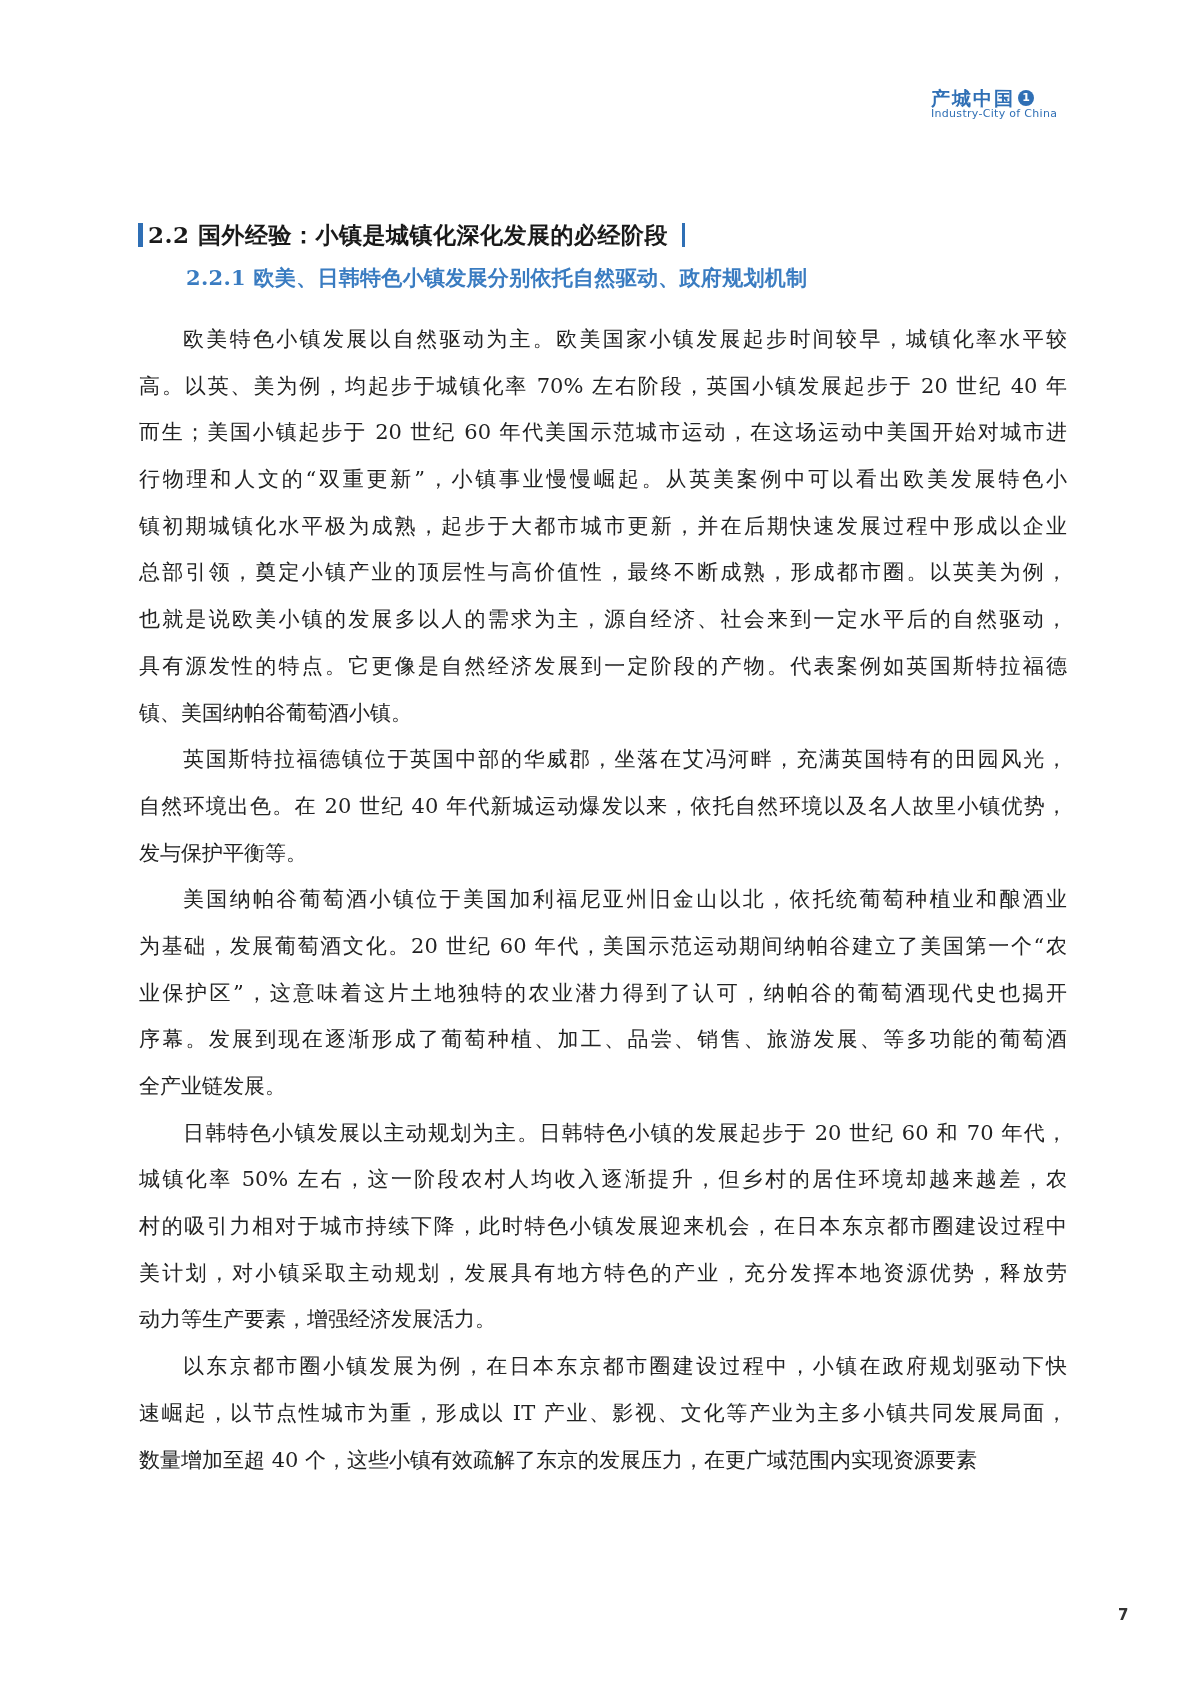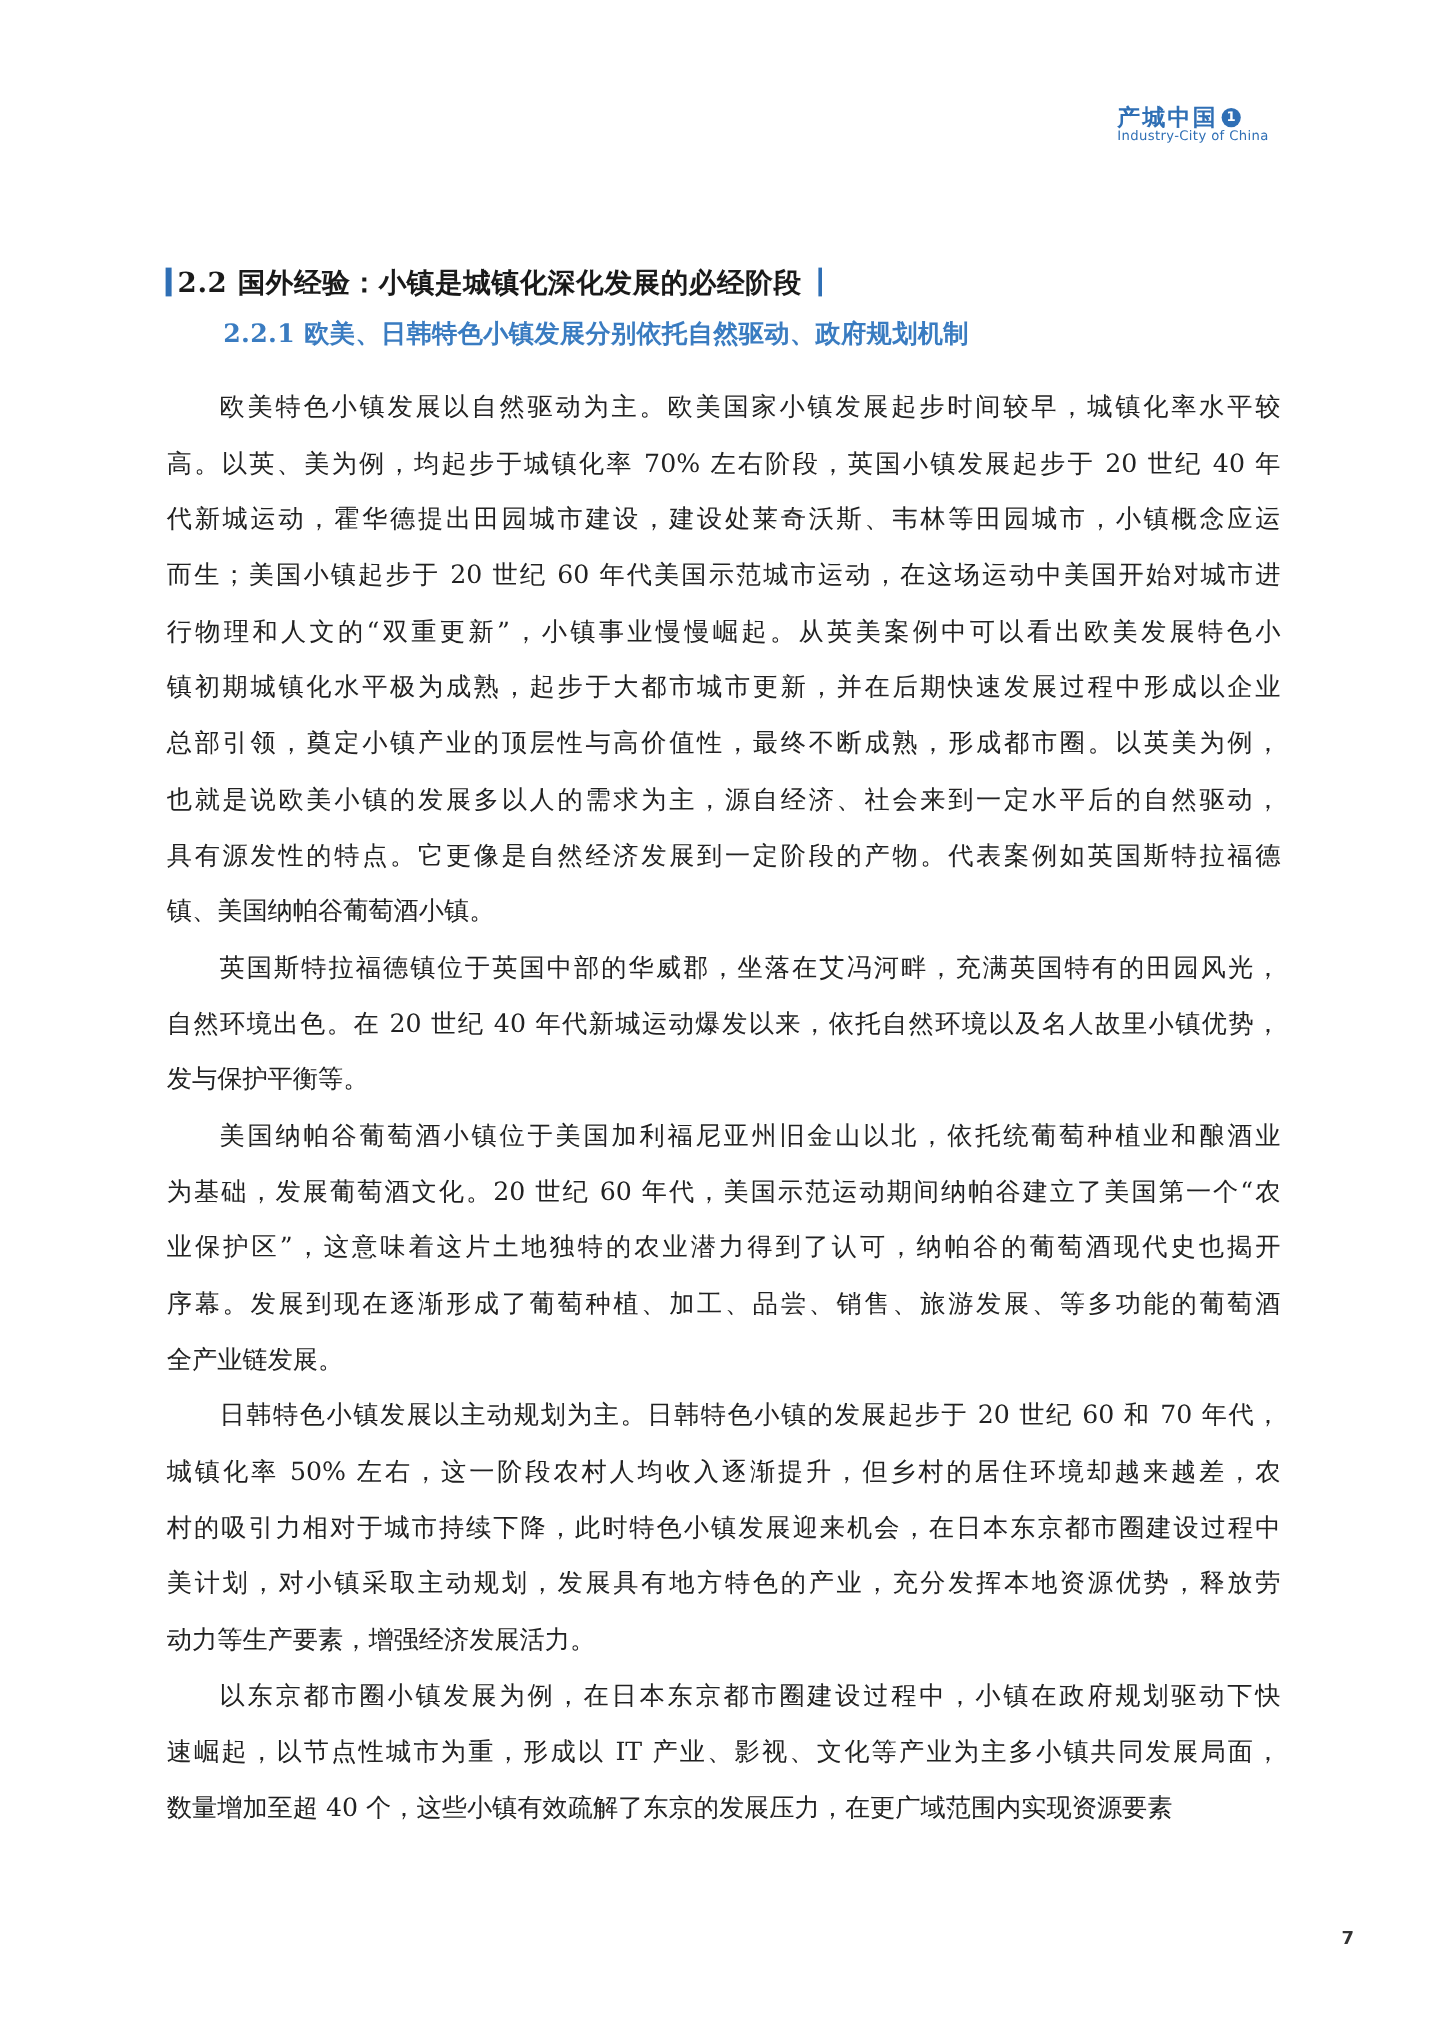--- a/index.html
+++ b/index.html
@@ -43,21 +43,20 @@
   <div class="bar-r"></div>
 </div>
 
 <div class="h3">2.2.1 欧美、日韩特色小镇发展分别依托自然驱动、政府规划机制</div>
 
 <div class="body">
 
   <div>
     <div class="line indent">欧美特色小镇发展以自然驱动为主。欧美国家小镇发展起步时间较早，城镇化率水平较</div>
     <div class="line">高。以英、美为例，均起步于城镇化率 70% 左右阶段，英国小镇发展起步于 20 世纪 40 年</div>
-    <div class="line">代新城运动，霍华德提出田园城市建设，建设处莱奇沃斯、韦林等田园城市，小镇概念应运</div>
     <div class="line">而生；美国小镇起步于 20 世纪 60 年代美国示范城市运动，在这场运动中美国开始对城市进</div>
     <div class="line">行物理和人文的“双重更新”，小镇事业慢慢崛起。从英美案例中可以看出欧美发展特色小</div>
     <div class="line">镇初期城镇化水平极为成熟，起步于大都市城市更新，并在后期快速发展过程中形成以企业</div>
     <div class="line">总部引领，奠定小镇产业的顶层性与高价值性，最终不断成熟，形成都市圈。以英美为例，</div>
     <div class="line">也就是说欧美小镇的发展多以人的需求为主，源自经济、社会来到一定水平后的自然驱动，</div>
     <div class="line">具有源发性的特点。它更像是自然经济发展到一定阶段的产物。代表案例如英国斯特拉福德</div>
     <div class="line last">镇、美国纳帕谷葡萄酒小镇。</div>
   </div>
 
   <div>

